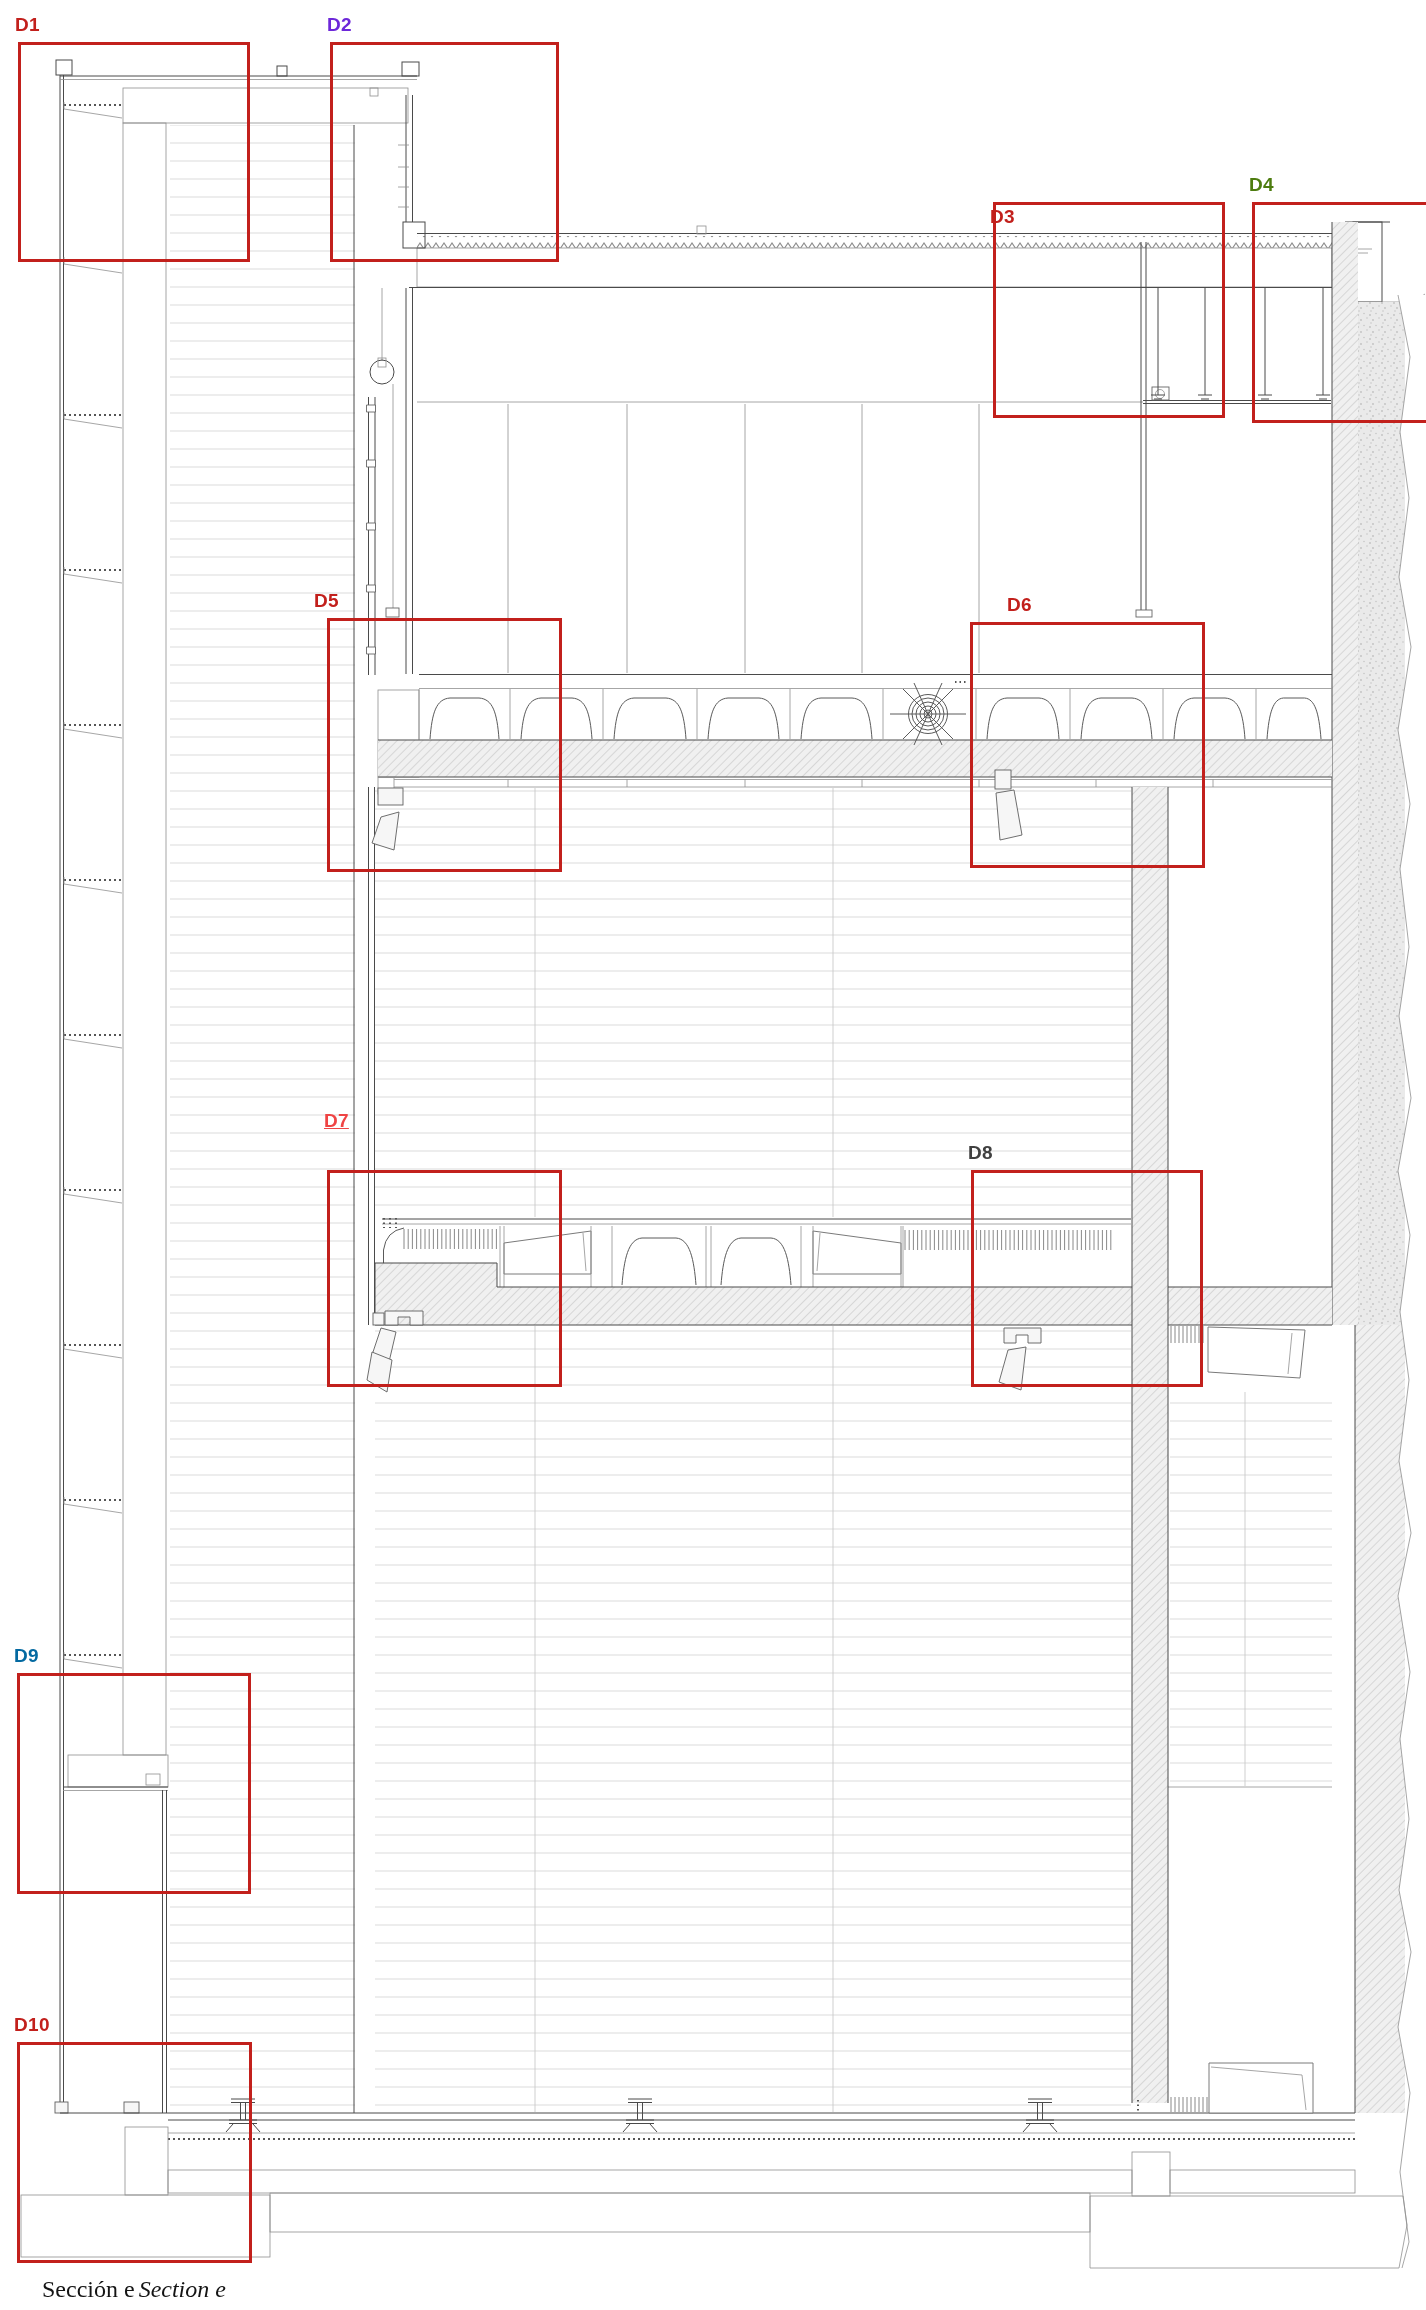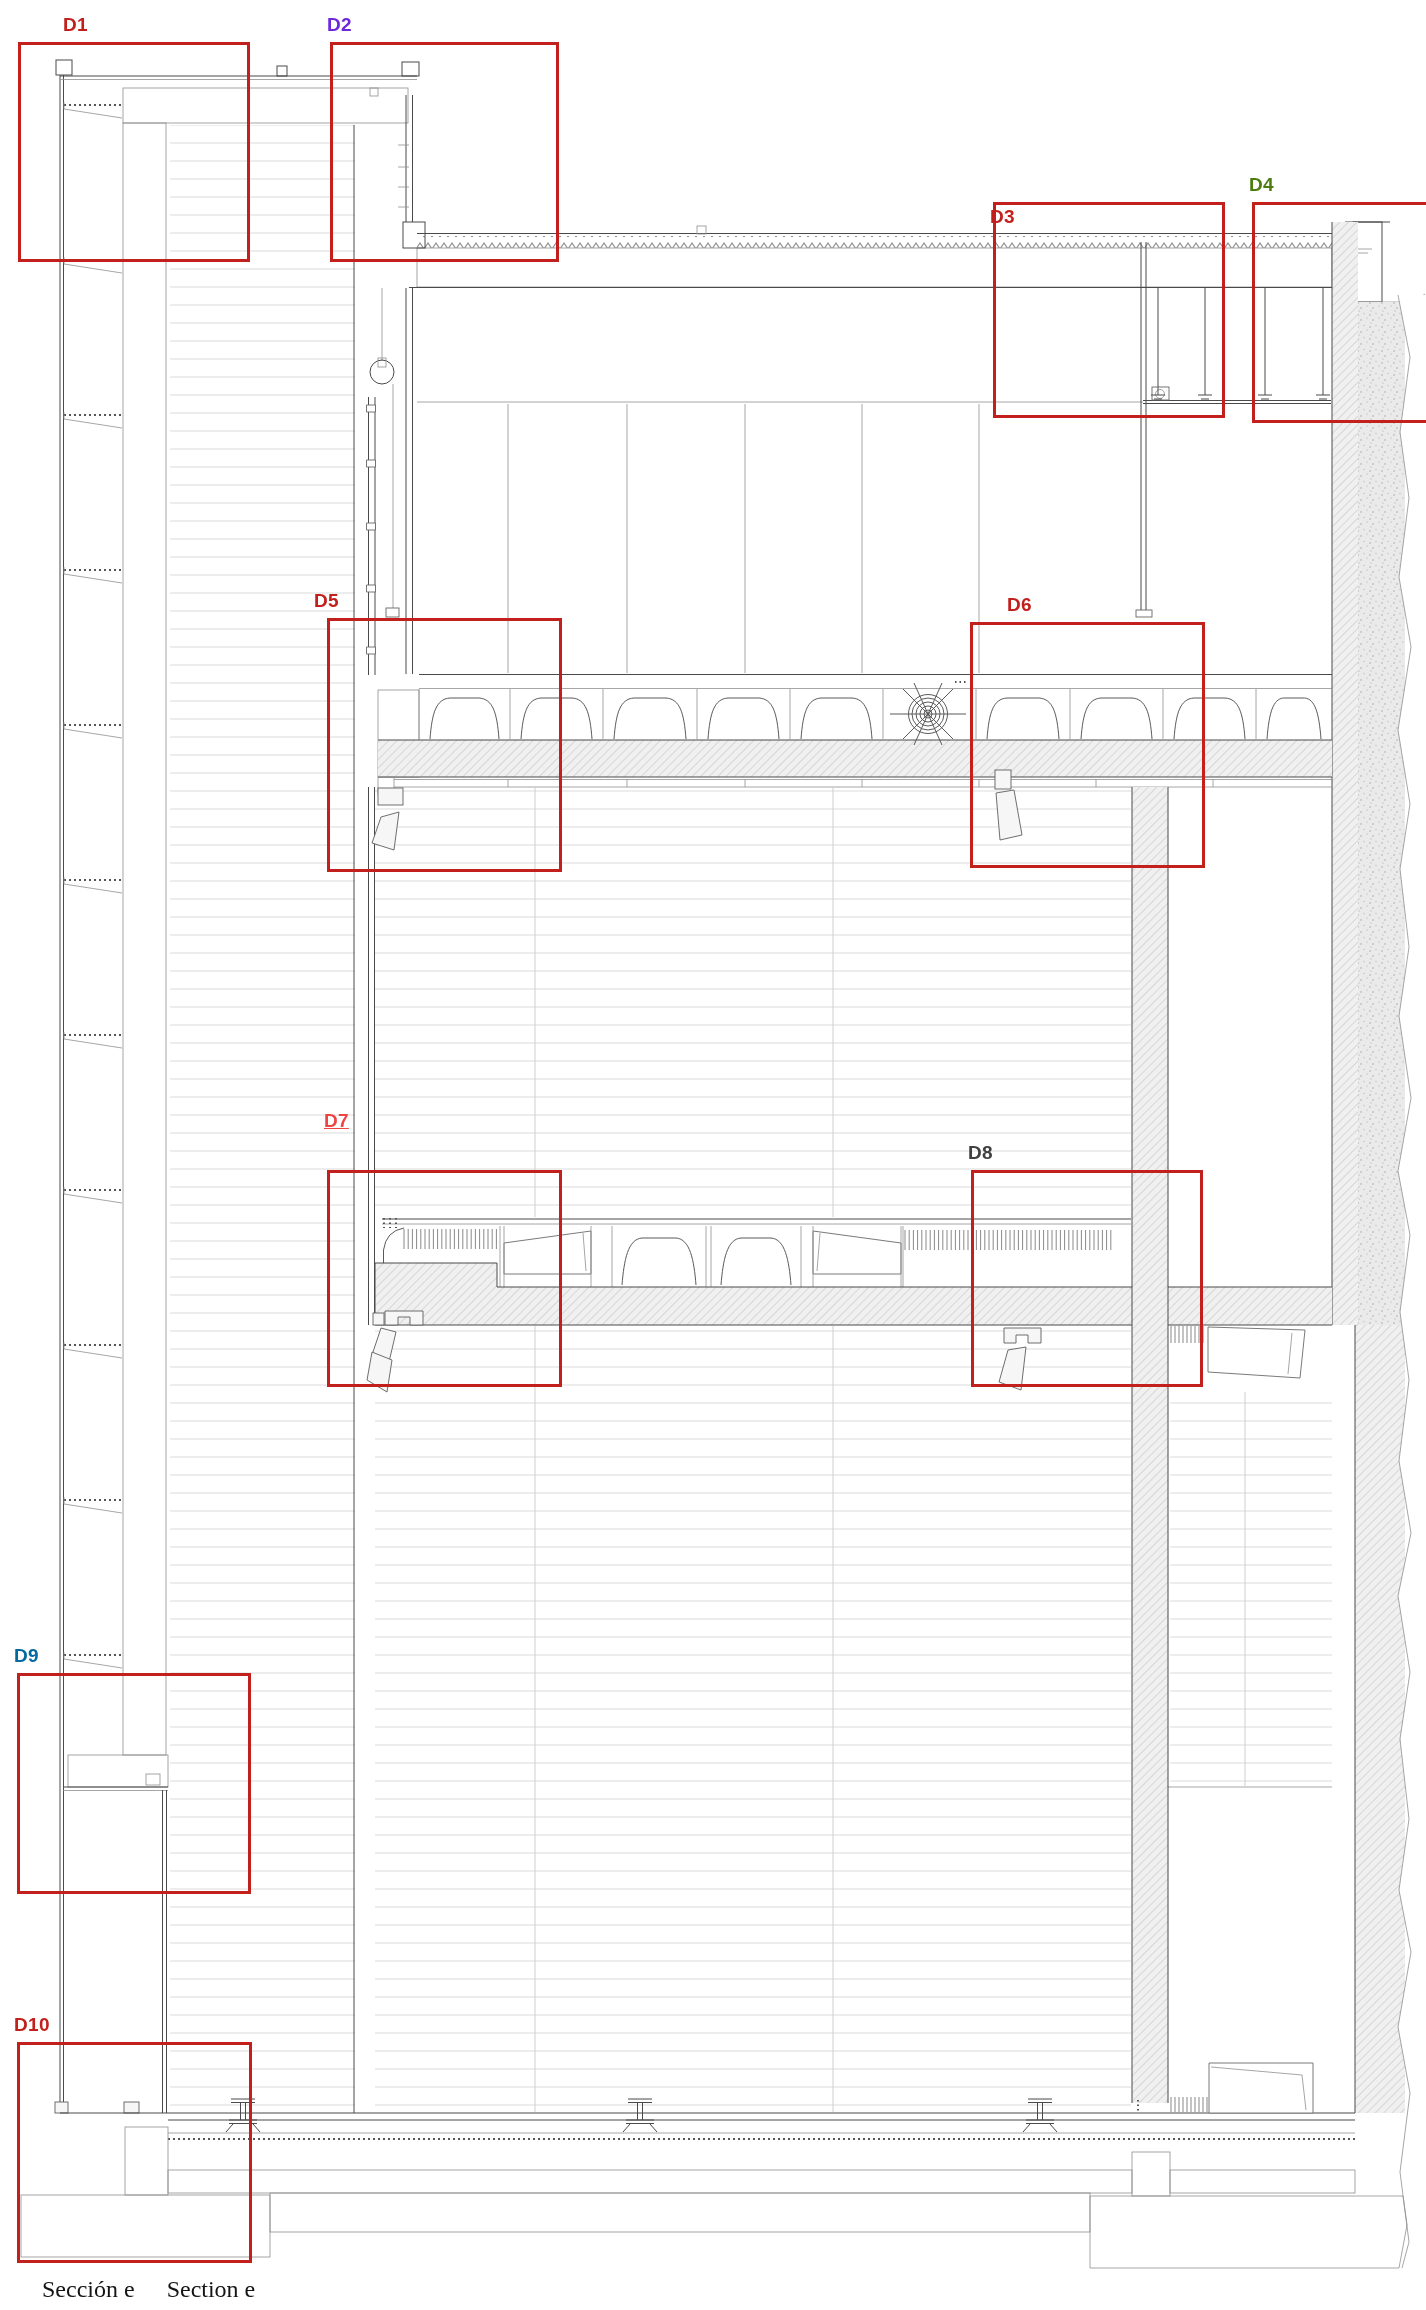--- a/index.html
+++ b/index.html
@@ -14,21 +14,21 @@
   .grille{stroke:#6a6a6a;stroke-width:.8;fill:none;}
   .comb{stroke:#555;stroke-width:2;fill:none;stroke-dasharray:2 3;}
   .dots{stroke:#555;stroke-width:2;fill:none;stroke-dasharray:1.5 3;}
   .node{fill:#fff;stroke:#666;stroke-width:.9;}
   .fix{fill:#f6f6f6;stroke:#5f5f5f;stroke-width:.9;}
   .panel{fill:#fff;stroke:#7a7a7a;stroke-width:1;}
   .callout-box{position:absolute;border:3.5px solid var(--red);box-sizing:border-box;background:transparent;}
   .callout-label{position:absolute;color:var(--red);font-size:19px;font-weight:600;letter-spacing:.3px;}
   #caption{position:absolute;left:42px;top:2276px;font-family:"Liberation Serif",serif;
            font-size:24px;color:#141414;}
-  #caption .en{margin-left:32px;}
+  #caption .en{font-style:italic;margin-left:4px;}
 </style>
 </head>
 <body>
 
 <svg id="drawing" width="1426" height="2310" viewBox="0 0 1426 2310">
   <defs>
     <pattern id="h45" width="6" height="6" patternUnits="userSpaceOnUse" patternTransform="rotate(45)">
       <rect width="6" height="6" fill="#f0f0f0"></rect>
       <line x1="0" y1="0" x2="0" y2="6" stroke="#bdbdbd" stroke-width="1"></line>
     </pattern>
@@ -236,21 +236,21 @@
     <rect x="125" y="2127" width="43" height="68" fill="url(#stip)" class="lt"></rect>
     <rect x="21" y="2195" width="249" height="62" fill="url(#stip)" class="lt"></rect>
     <rect x="270" y="2193" width="820" height="39" fill="url(#stip)" class="lt"></rect>
     <rect x="1132" y="2152" width="38" height="44" fill="url(#stip)" class="lt"></rect>
     <polygon points="1090,2196 1403,2196 1407,2225 1399,2268 1090,2268" fill="url(#stip)" class="lt"></polygon>
   </g>
 </svg>
 
 <div id="callouts">
     <div class="callout-box" style="left: 18px; top: 42px; width: 232px; height: 220px; border-color: rgb(194, 32, 28);"></div>
-    <div class="callout-label" style="left: 15px; top: 14px; color: rgb(194, 32, 28); margin-left: 48px;">D1</div>
+    <div class="callout-label" style="left: 15px; top: 14px; color: rgb(194, 32, 28);">D1</div>
     <div class="callout-box" style="left: 330px; top: 42px; width: 229px; height: 220px; border-color: rgb(194, 32, 28);"></div>
     <div class="callout-label" style="left: 327px; top: 14px; color: #6d28d9;">D2</div>
     <div class="callout-box" style="left: 993px; top: 202px; width: 232px; height: 216px; border-color: rgb(194, 32, 28);"></div>
     <div class="callout-label" style="left: 990px; top: 174px; color: rgb(194, 32, 28); margin-top: 32px;">D3</div>
     <div class="callout-box" style="left: 1252px; top: 202px; width: 182px; height: 221px; border-color: rgb(194, 32, 28);"></div>
     <div class="callout-label" style="left: 1249px; top: 174px; color: #4d7c0f;">D4</div>
     <div class="callout-box" style="left: 327px; top: 618px; width: 235px; height: 254px; border-color: rgb(194, 32, 28);"></div>
     <div class="callout-label" style="left: 314px; top: 590px; color: rgb(194, 32, 28);">D5</div>
     <div class="callout-box" style="left: 970px; top: 622px; width: 235px; height: 246px; border-color: rgb(194, 32, 28);"></div>
     <div class="callout-label" style="left: 967px; top: 594px; color: rgb(194, 32, 28); margin-left: 40px;">D6</div>

